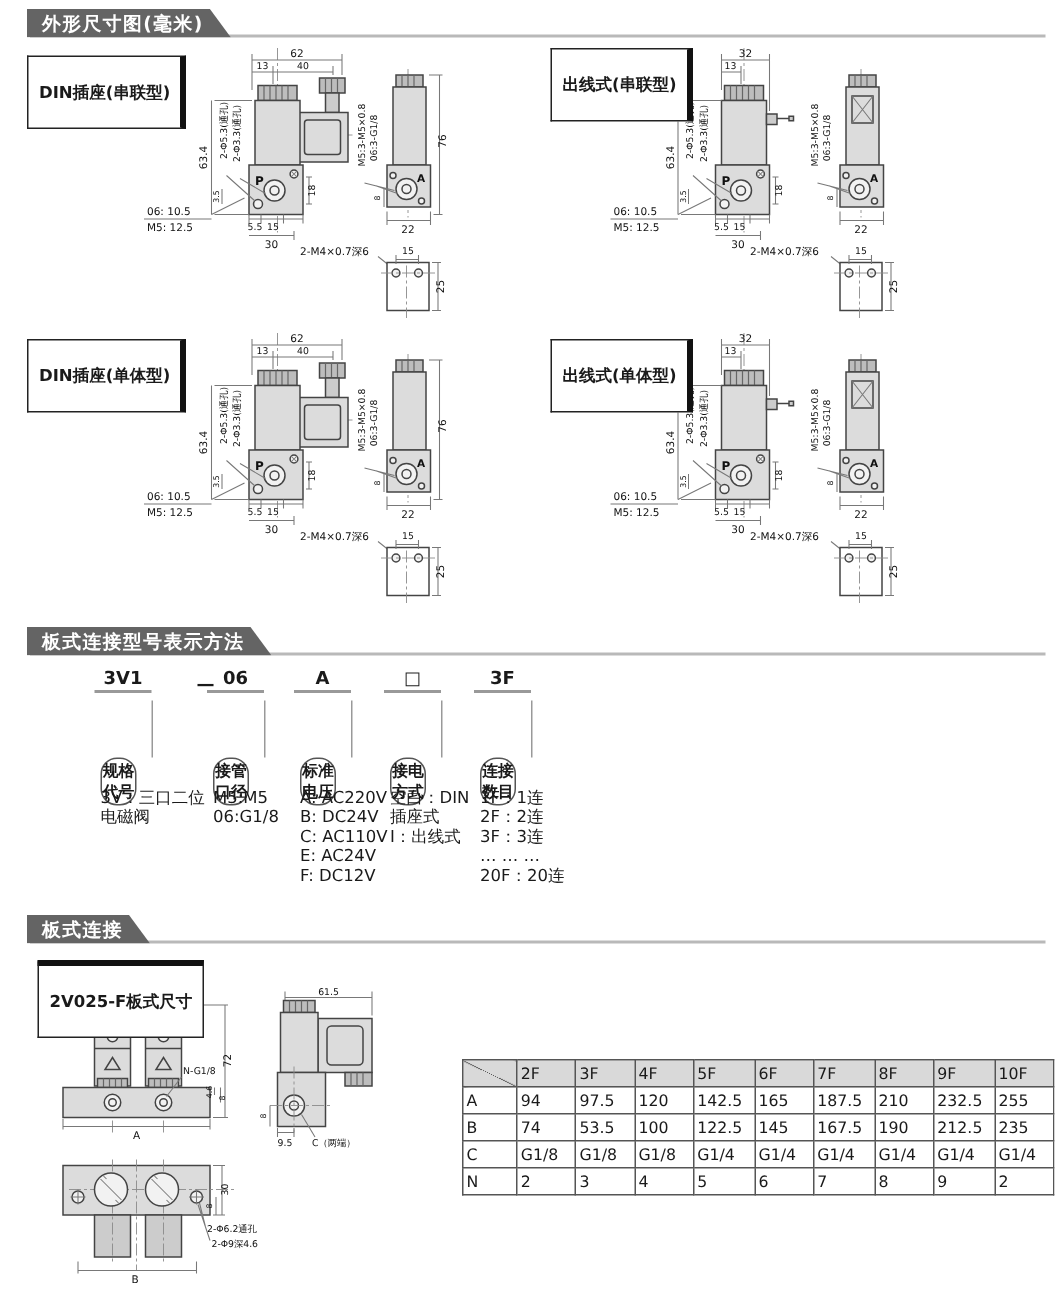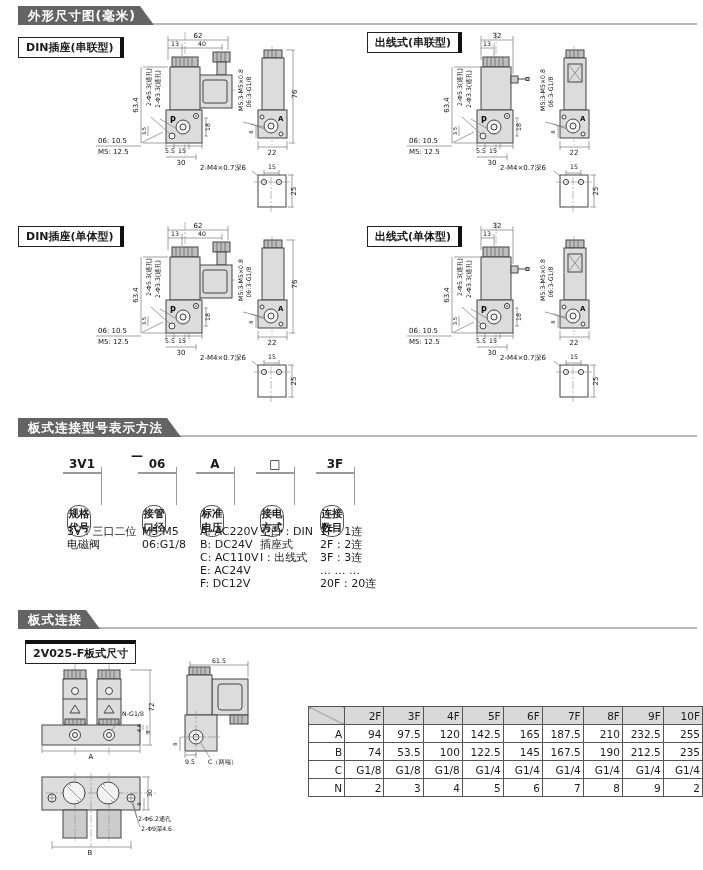--- a/index.html
+++ b/index.html
@@ -6,21 +6,21 @@
   body{width:703px;height:870px;position:relative;background:#fff;color:#1a1a1a;
        font-family:"DejaVu Sans","Liberation Sans",sans-serif;overflow:hidden}
   .abs{position:absolute}
   
   .banner{position:absolute;height:19px;line-height:19px;background:#646464;color:#fff;
           font-size:12.5px;font-weight:bold;padding:0 18px 0 10px;letter-spacing:1px;
           clip-path:polygon(0 0,calc(100% - 14px) 0,100% 100%,0 100%);z-index:3}
   .rule{position:absolute;height:2px;background:#b9b9b9;z-index:1}
   
   .labelbox{position:absolute;background:#fff;border:1px solid #222;border-right:4px solid #111;
-            font-size:11px;font-weight:bold;padding:2px 7px;white-space:nowrap;z-index:2}
+            font-size:11px;font-weight:bold;padding:16px 7px;white-space:nowrap;z-index:2}
   .labelbox.topbar{border:1px solid #222;border-top:4px solid #111}
   
   svg{position:absolute;overflow:visible}
   svg .f{fill:#dcdcdc;stroke:#444;stroke-width:1}
   svg .f2{fill:#cccccc;stroke:#444;stroke-width:1}
   svg .cap{fill:#bdbdbd;stroke:#444;stroke-width:1}
   svg .o{fill:none;stroke:#444;stroke-width:1}
   svg .ow{fill:#fff;stroke:#444;stroke-width:1}
   svg .dim{fill:none;stroke:#787878;stroke-width:0.7}
   svg .cl{fill:none;stroke:#8a8a8a;stroke-width:0.6;stroke-dasharray:8 2 2 2}
@@ -28,30 +28,30 @@
   svg circle.port{fill:#f2f2f2;stroke:#444;stroke-width:1}
   svg text{fill:#111;font-family:inherit}
   svg .t7{font-size:7px}
   svg .t6{font-size:6.2px}
   svg .t5{font-size:5.2px}
   svg .tp{font-size:8px;font-weight:bold}
   svg .ta{font-size:7px;font-weight:bold}
   svg .mid{text-anchor:middle}
   
   .bd-group{position:absolute;width:78}
-  .bd-code{display:block;margin:12px auto;width:38px;text-align:center;font-size:12px;font-weight:bold;
+  .bd-code{display:block;margin:0 auto;width:38px;text-align:center;font-size:12px;font-weight:bold;
            border-bottom:2px solid #999;padding-bottom:1px}
   .bd-dash{position:absolute;font-size:12px;font-weight:bold}
   .bd-vline{position:absolute;width:1px;background:#999}
   .bd-pill{position:absolute;left:4px;right:10px;text-align:center;border:1px solid #555;border-radius:11px;
            font-size:10.5px;font-weight:bold;background:#fff;padding:1px 0}
   .bd-lines{position:absolute;left:4px;top:80px;font-size:11px;line-height:13px;white-space:nowrap}
   
   table{border-collapse:collapse;font-size:10.5px}
-  th,td{border:1px solid #555;text-align:right;font-weight:normal;padding:2px;height:13px}
+  th,td{border:1px solid #555;text-align:left;font-weight:normal;padding:2px;height:13px}
   thead th{background:#d9d9d9}
   th.diag{background:
      linear-gradient(to top right,#d9d9d9 49.2%,#555 49.2%,#555 50.8%,#d9d9d9 50.8%)}
 </style>
 </head>
 <body>
 
 <div class="rule" style="left:20px;right:6px;top:23px"></div>
 <div class="banner" style="left:18px;top:6px">外形尺寸图(毫米)</div>
 

